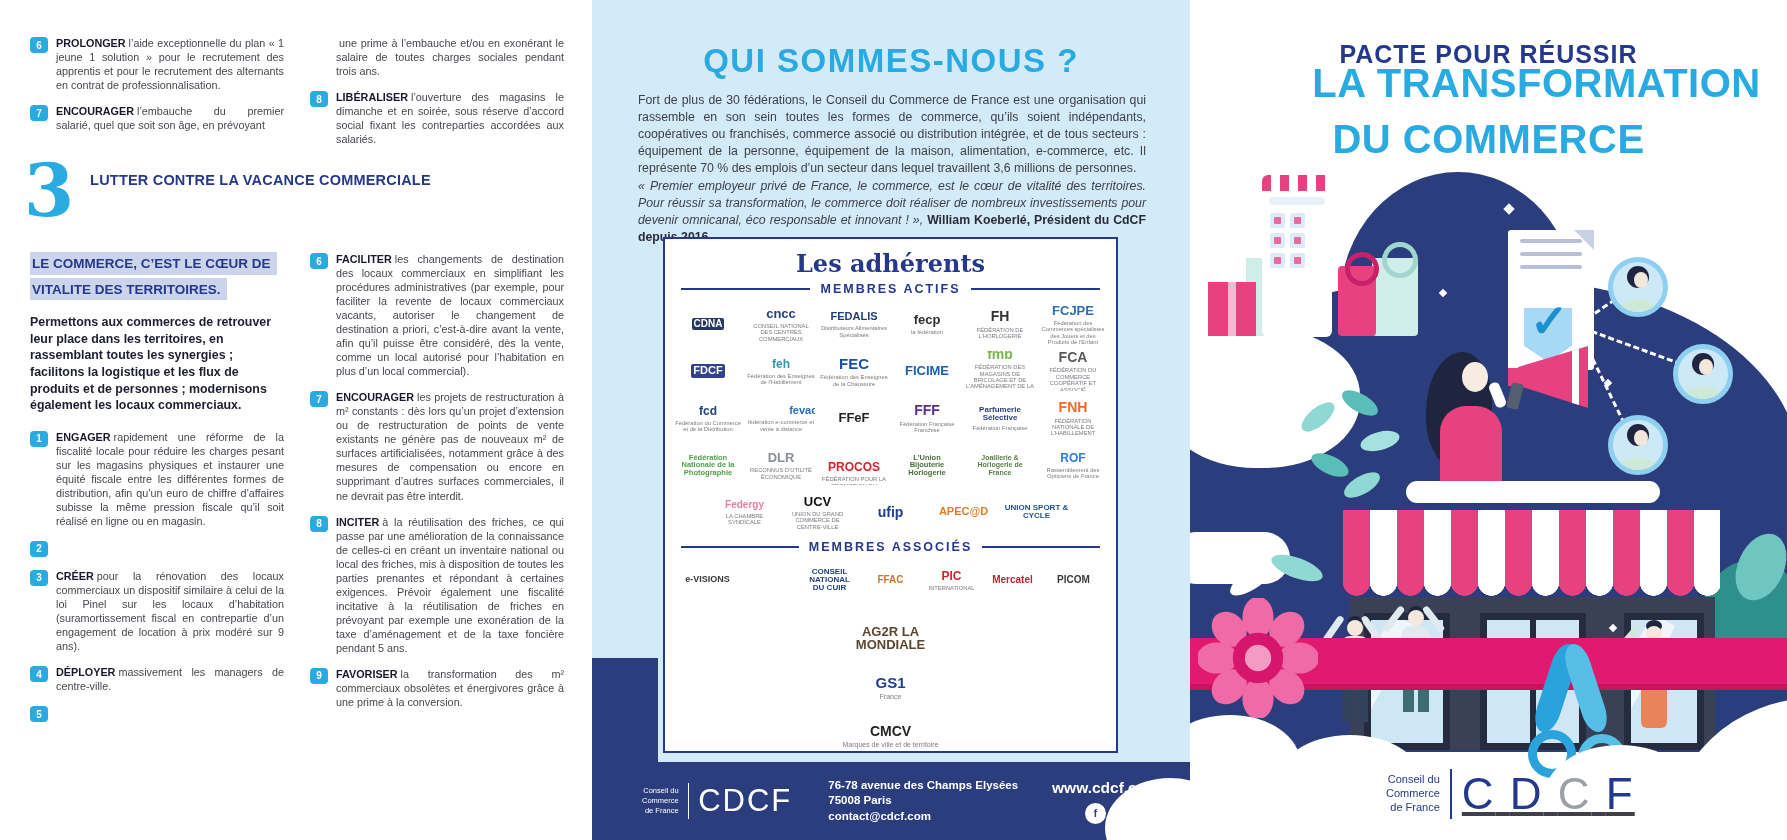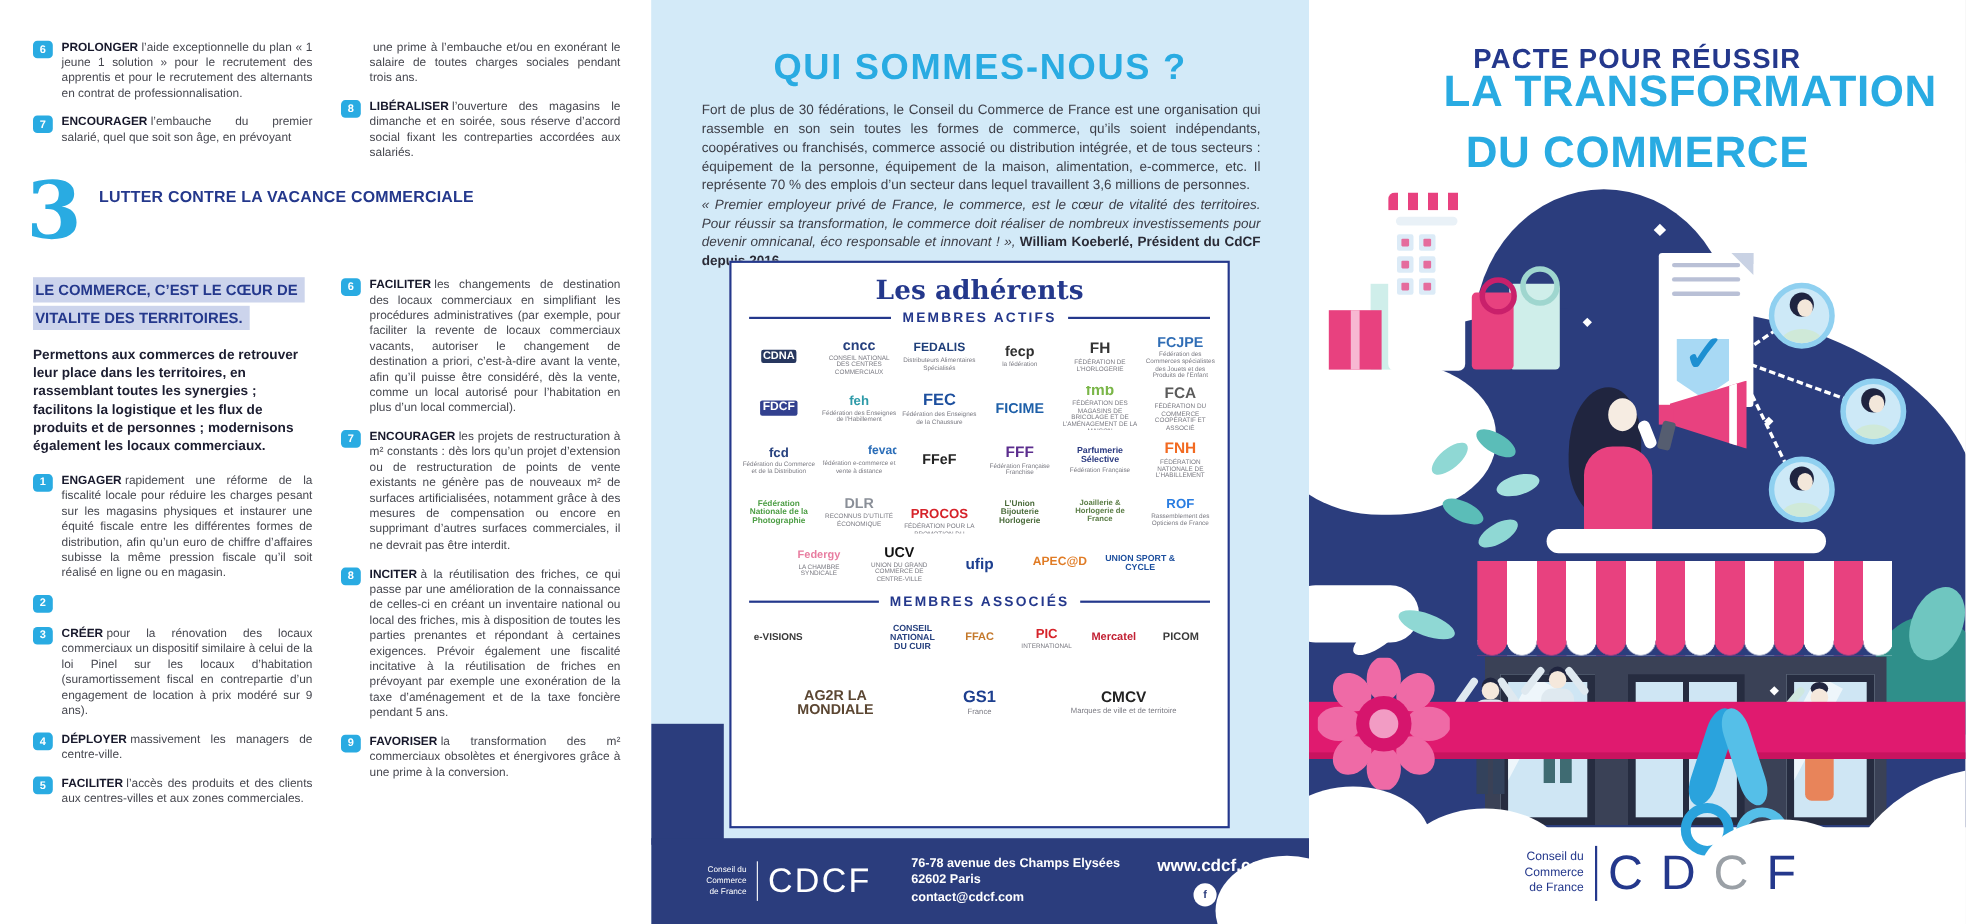--- a/index.html
+++ b/index.html
@@ -42,21 +42,21 @@
   .divider::before{margin-right:10px;}
   .divider::after{margin-left:10px;}
   .logo-flex{display:flex;flex-wrap:wrap;justify-content:center;align-items:center;
              column-gap:5px;row-gap:7px;margin:8px 8px;}
   .logo-cell{width:68px;height:40px;display:flex;flex-direction:column;align-items:center;
              justify-content:center;text-align:center;overflow:hidden;}
   .logo-label{font-weight:700;font-size:11px;line-height:1.02;padding:1px 2px;border-radius:2px;}
   .logo-sub{font-size:5.8px;color:#7b7b83;line-height:1.1;margin-top:2px;}
   .assoc .logo-cell{width:56px;height:36px;}
   .assoc .logo-label{font-size:8.5px;}
-  .partners{margin:19px 30px;}
+  .partners{margin:19px 30px;flex-direction:column;}
   .partners .logo-cell{width:126px;height:42px;}
   .partners .logo-label{font-size:14px;}
   .partners .logo-sub{font-size:7px;}
   .mtab{position:absolute;left:0;top:658px;width:66px;height:110px;background:#2b3d7d;}
   .mfooter{position:absolute;left:0;bottom:0;width:598px;height:78px;background:#2b3d7d;
            display:flex;align-items:center;padding:0 26px;box-sizing:border-box;gap:22px;}
   .flogo{display:flex;align-items:center;gap:9px;color:#fff;margin-left:24px;}
   .florg{font-size:7.5px;text-align:right;line-height:1.3;}
   .flbar{width:1.5px;height:36px;background:#fff;}
   .flcdcf{font-size:31px;letter-spacing:2px;font-weight:400;}
@@ -171,21 +171,21 @@
   .fig .legs{position:absolute;width:26px;height:40px;background:#33425c;
              -webkit-mask:linear-gradient(90deg,#000 42%,rgba(0,0,0,0) 42% 58%,#000 58%);
              mask:linear-gradient(90deg,#000 42%,rgba(0,0,0,0) 42% 58%,#000 58%);}
   .bc{position:absolute;background:#fff;border-radius:50%;z-index:9;}
   .bigwhite{left:478px;top:528px;width:210px;height:200px;background:#fff;border-radius:70% 0 0 30%;z-index:9;}
   .bottomwhite{left:-10px;top:612px;width:620px;height:70px;background:#fff;z-index:9;}
   .spark{position:absolute;width:8px;height:8px;background:#fff;transform:rotate(45deg);z-index:5;}
   .rlogo{left:196px;top:592px;width:250px;height:64px;display:flex;align-items:center;gap:10px;z-index:10;}
   .rlorg{font-size:11px;color:#24388c;text-align:right;line-height:1.25;}
   .rlbar{width:2px;height:50px;background:#24388c;}
-  .rlcdcf{font-size:44px;letter-spacing:2px;font-weight:400;}
+  .rlcdcf{font-size:44px;letter-spacing:2px;font-weight:400;text-decoration:underline;}
 </style>
 </head>
 <body>
 
 <div class="page">
 
   <div class="panel-left">
     <div class="topcols">
       <div class="col">
   <div class="point">
@@ -240,21 +240,20 @@
     <p class="ptext"><b class="kw">CRÉER</b><span>pour la rénovation des locaux commerciaux un dispositif similaire à celui de la loi Pinel sur les locaux d’habitation (suramortissement fiscal en contrepartie d’un engagement de location à prix modéré sur 9 ans).</span></p>
   </div>
 
   <div class="point">
     <span class="badge">4</span>
     <p class="ptext"><b class="kw">DÉPLOYER</b><span>massivement les managers de centre-ville.</span></p>
   </div>
 
   <div class="point">
     <span class="badge">5</span>
-    <p class="ptext"><b class="kw">FACILITER</b><span>l’accès des produits et des clients aux centres-villes et aux zones commerciales.</span></p>
   </div>
 </div>
       </div>
       <div class="col">
   <div class="point">
     <span class="badge">6</span>
     <p class="ptext"><b class="kw">FACILITER</b><span>les changements de destination des locaux commerciaux en simplifiant les procédures administratives (par exemple, pour faciliter la revente de locaux commerciaux vacants, autoriser le changement de destination a priori, c’est-à-dire avant la vente, afin qu’il puisse être considéré, dès la vente, comme un local autorisé pour l’habitation en plus d’un local commercial).</span></p>
   </div>
 
   <div class="point">
@@ -495,21 +494,21 @@
         <div class="florg">
           <span>Conseil du</span><br>
           <span>Commerce</span><br>
           <span>de France</span>
         </div>
         <div class="flbar"></div>
         <div class="flcdcf">CDCF</div>
       </div>
       <div class="faddr">
         <span>76-78 avenue des Champs Elysées</span><br>
-        <span>62602 Paris</span><br>
+        <span>75008 Paris</span><br>
         <span>contact@cdcf.com</span>
       </div>
       <div class="fright">
         <div class="fsite">www.cdcf.com</div>
         <div class="fsocial">
   <span class="soc">f</span>
 
   <span class="soc">t</span>
 
   <span class="soc">in</span>

